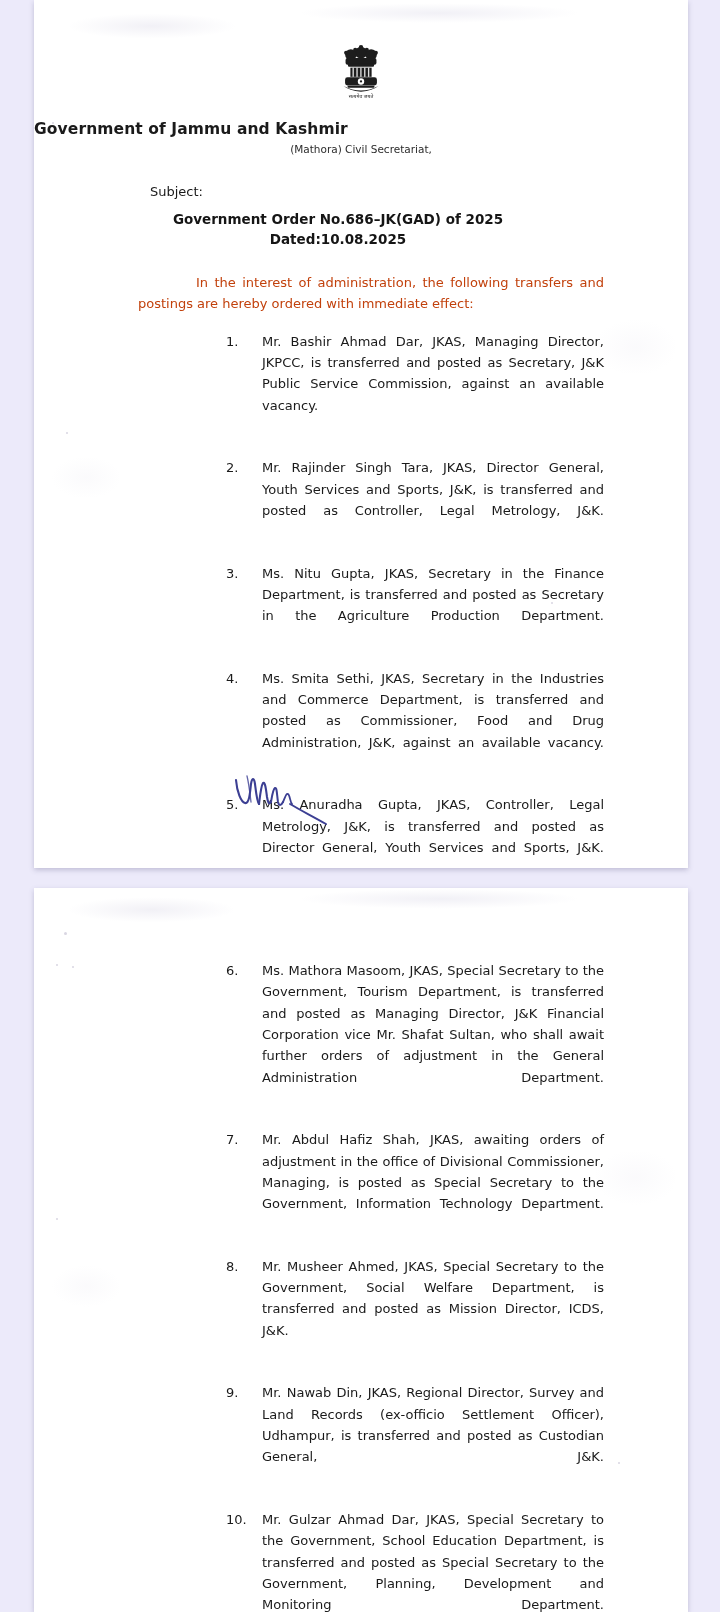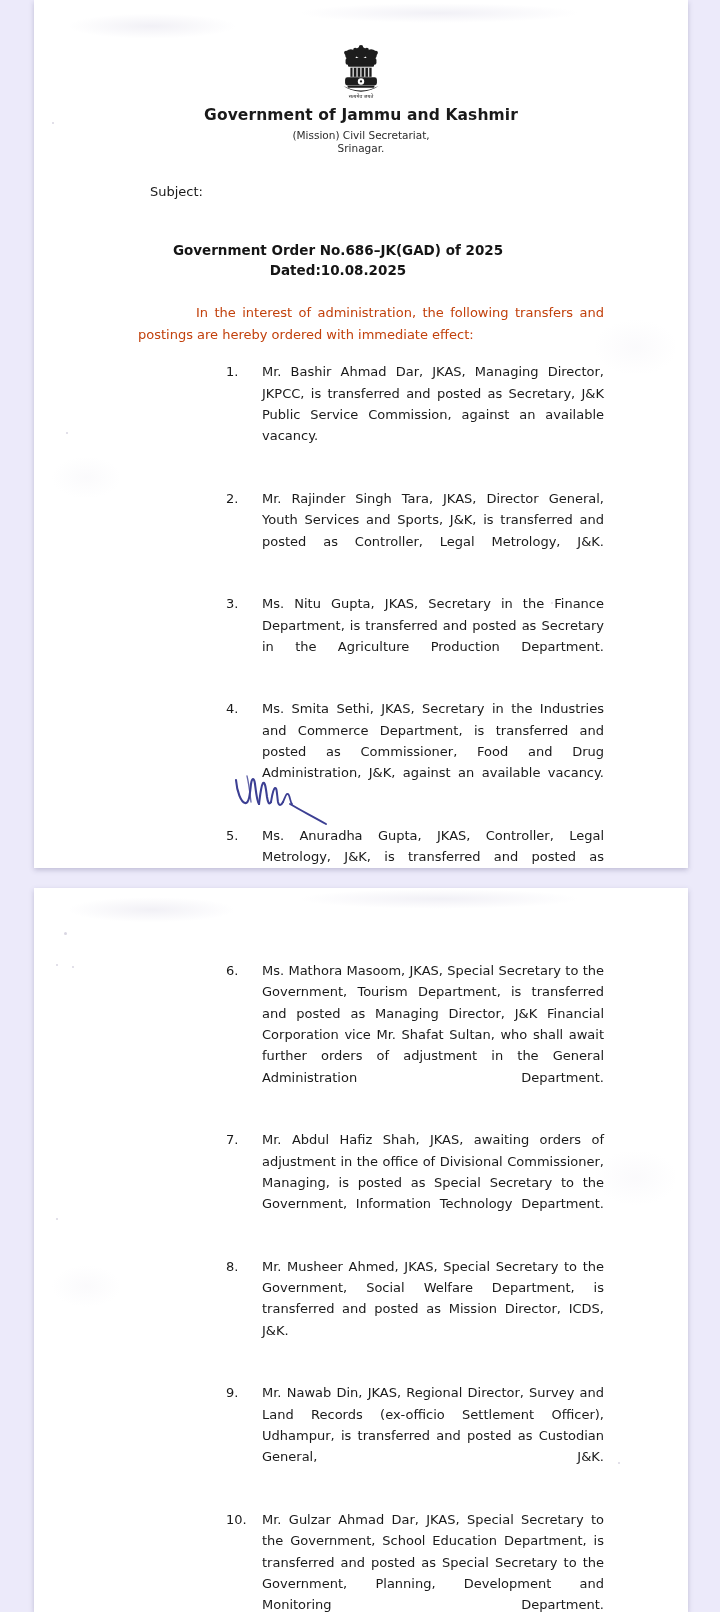--- a/index.html
+++ b/index.html
@@ -53,27 +53,26 @@
   .emblem-wrap {
     text-align: center;
     padding-top: 44px;
   }
   .emblem {
     display: inline-block;
     width: 46px;
     height: 56px;
   }
   .org-title {
-    text-align: center;
     font-weight: bold;
     font-size: 15.5px;
     line-height: 1.28;
     color: #1a1a1a;
     letter-spacing: .1px;
-    margin-top: 2px;
+    margin-top: 16px;
   }
   .org-sub {
     text-align: center;
     font-size: 10.5px;
     line-height: 1.3;
     color: #2b2b2b;
     margin-top: 3px;
   }
 
   
@@ -83,21 +82,21 @@
     font-size: 13px;
     color: #1a1a1a;
     display: flex;
     flex-direction: column;
   }
   .subject-label { width: 84px; flex: none; }
   .subject-value { flex: 1; }
 
   
   .order-block {
-    margin-top: 42px;
+    margin-top: 11px;
     text-align: center;
     font-weight: bold;
     font-size: 13.5px;
     line-height: 1.45;
     color: #151515;
     padding-right: 46px;
   }
 
   
   .intro {
@@ -201,22 +200,21 @@
 
         <text x="23" y="55.5" font-size="5.2" text-anchor="middle" fill="#1d1d1d" font-family="DejaVu Sans, sans-serif">सत्यमेव जयते</text>
       </svg>
     </div>
 
     <div class="org-title">
       <div>Government of Jammu and Kashmir</div>
     </div>
 
     <div class="org-sub">
-      <div>(Mission) Civil Secretariat,</div>
-      <div>Srinagar.</div>
+      <div>(Mathora) Civil Secretariat,</div>
     </div>
 
     <div class="subject-row">
       <div class="subject-label">Subject:</div>
     </div>
 
     <div class="order-block">
       <div>Government Order No.686–JK(GAD) of 2025</div>
       <div>Dated:10.08.2025</div>
     </div>

